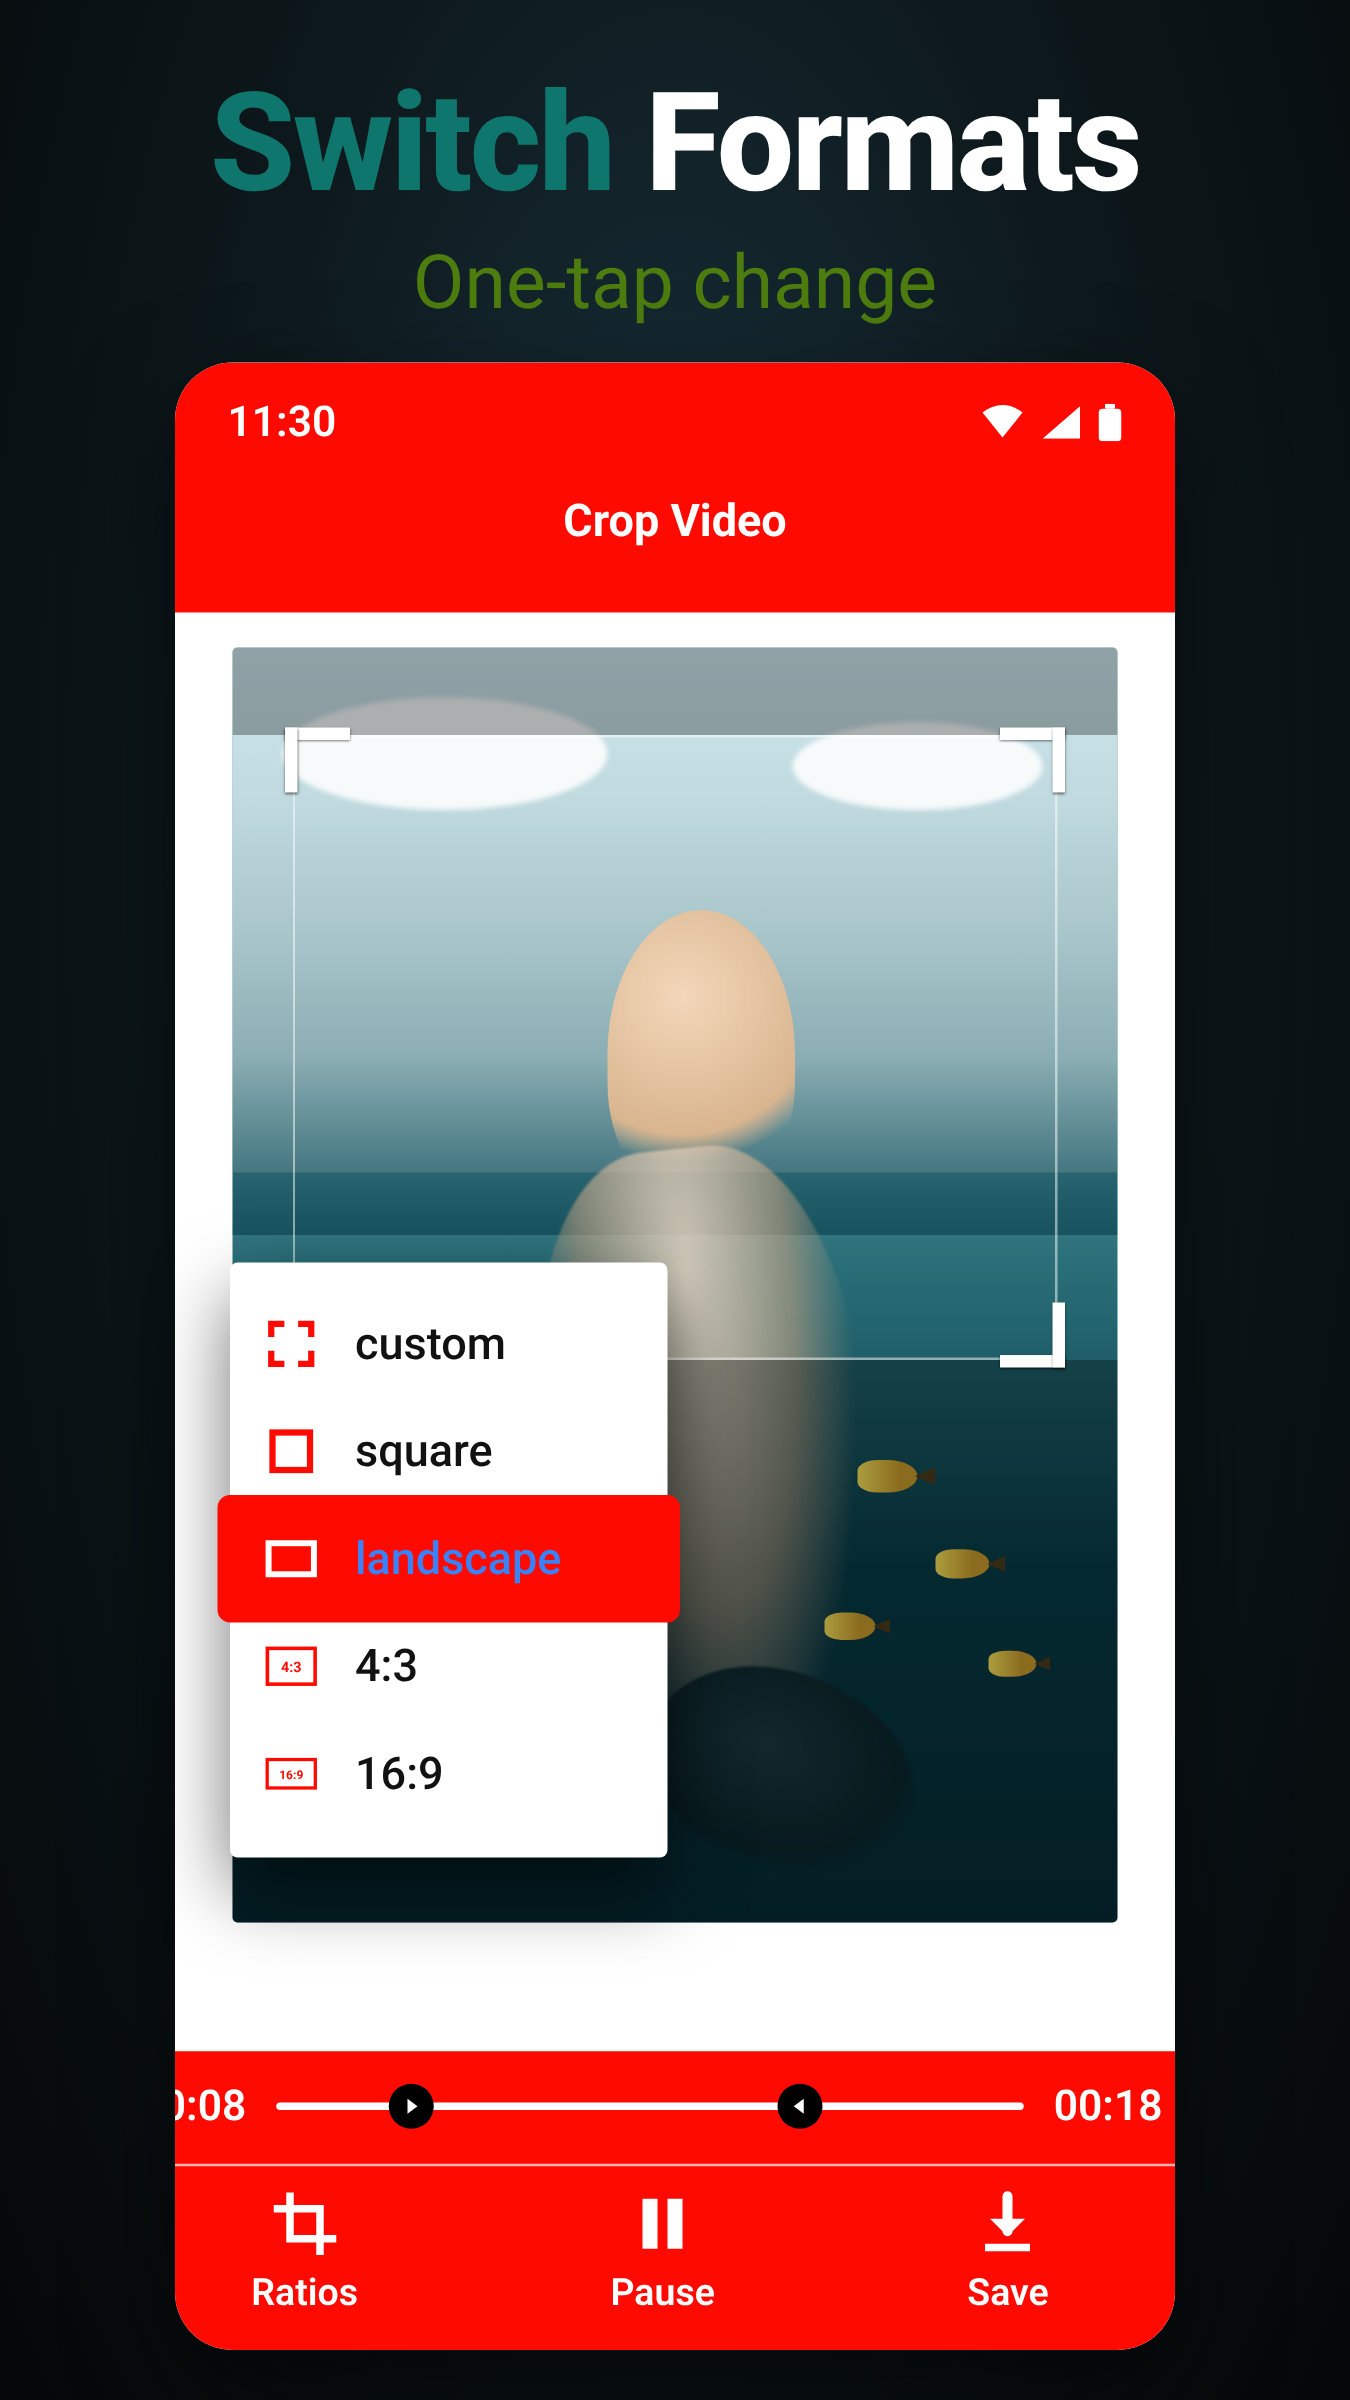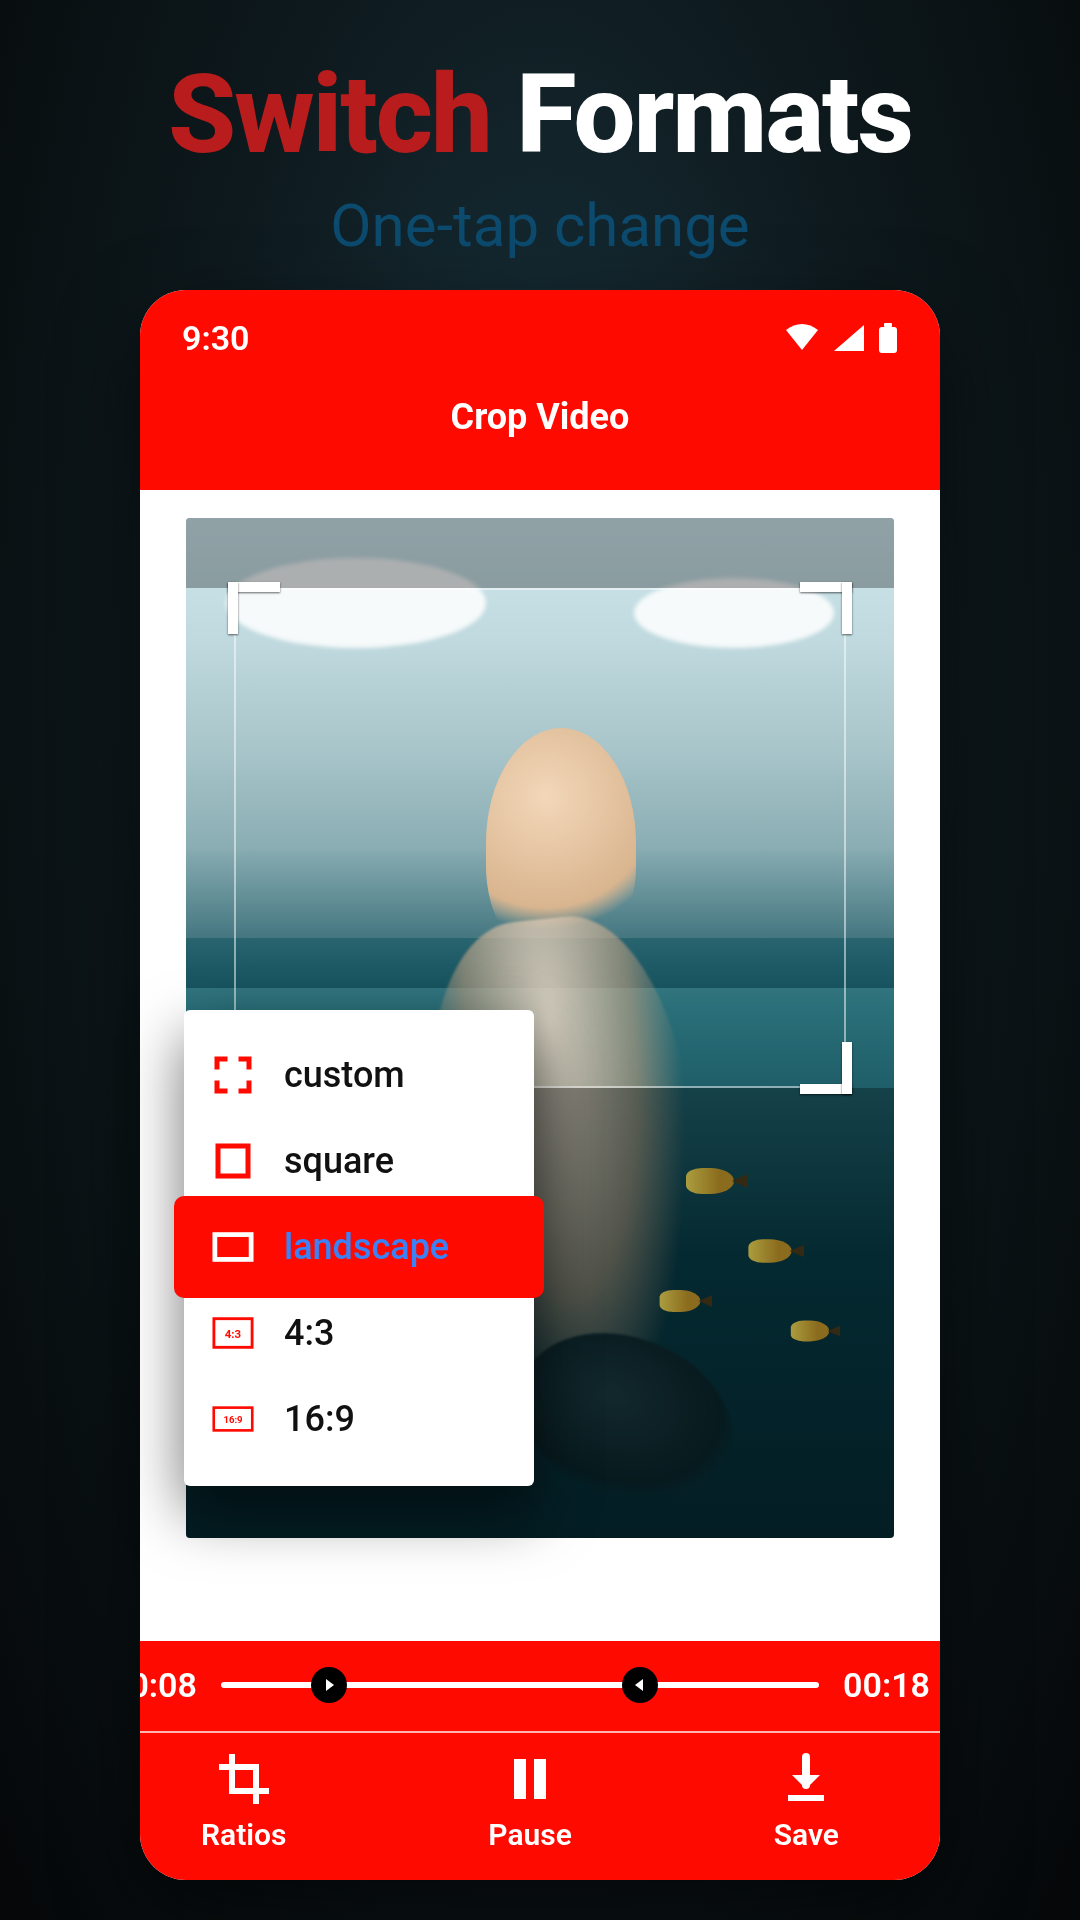--- a/index.html
+++ b/index.html
@@ -12,24 +12,24 @@
   .hero {
     text-align: center;
     padding-top: 60px;
   }
   .hero-title {
     font-size: 110px;
     font-weight: 800;
     letter-spacing: -2px;
     line-height: 1.0;
   }
-  .hero-title .accent { color: #b91c1c; }
+  .hero-title .accent { color: #0f766e; }
   .hero-title .rest { color: #ffffff; }
   .hero-sub {
-    color: #0c4a6e;
+    color: #4d7c0f;
     font-size: 60px;
     font-weight: 400;
     margin-top: 20px;
   }
 
   .phone {
     position: absolute;
     left: 140px;
     top: 290px;
     width: 800px;
@@ -235,21 +235,21 @@
     <span class="rest">Formats</span>
   </div>
   <div class="hero-sub">One-tap change</div>
 </div>
 
 <div class="phone">
   <div class="phone-inner">
 
     <div class="status-and-title">
       <div class="status-row">
-        <span>9:30</span>
+        <span>11:30</span>
         <span class="status-icons">
           <svg width="36" height="28" viewBox="0 0 36 28">
               <path d="M18 26 L34 6 C24 -2 12 -2 2 6 Z" fill="#ffffff"></path>
             </svg>
           <svg width="30" height="26" viewBox="0 0 30 26">
               <path d="M0 26 L30 26 L30 0 Z" fill="#ffffff"></path>
             </svg>
           <svg width="20" height="30" viewBox="0 0 20 30">
               <rect x="6" y="0" width="8" height="4" rx="1" fill="#ffffff"></rect>
               <rect x="1" y="4" width="18" height="26" rx="3" fill="#ffffff"></rect>

